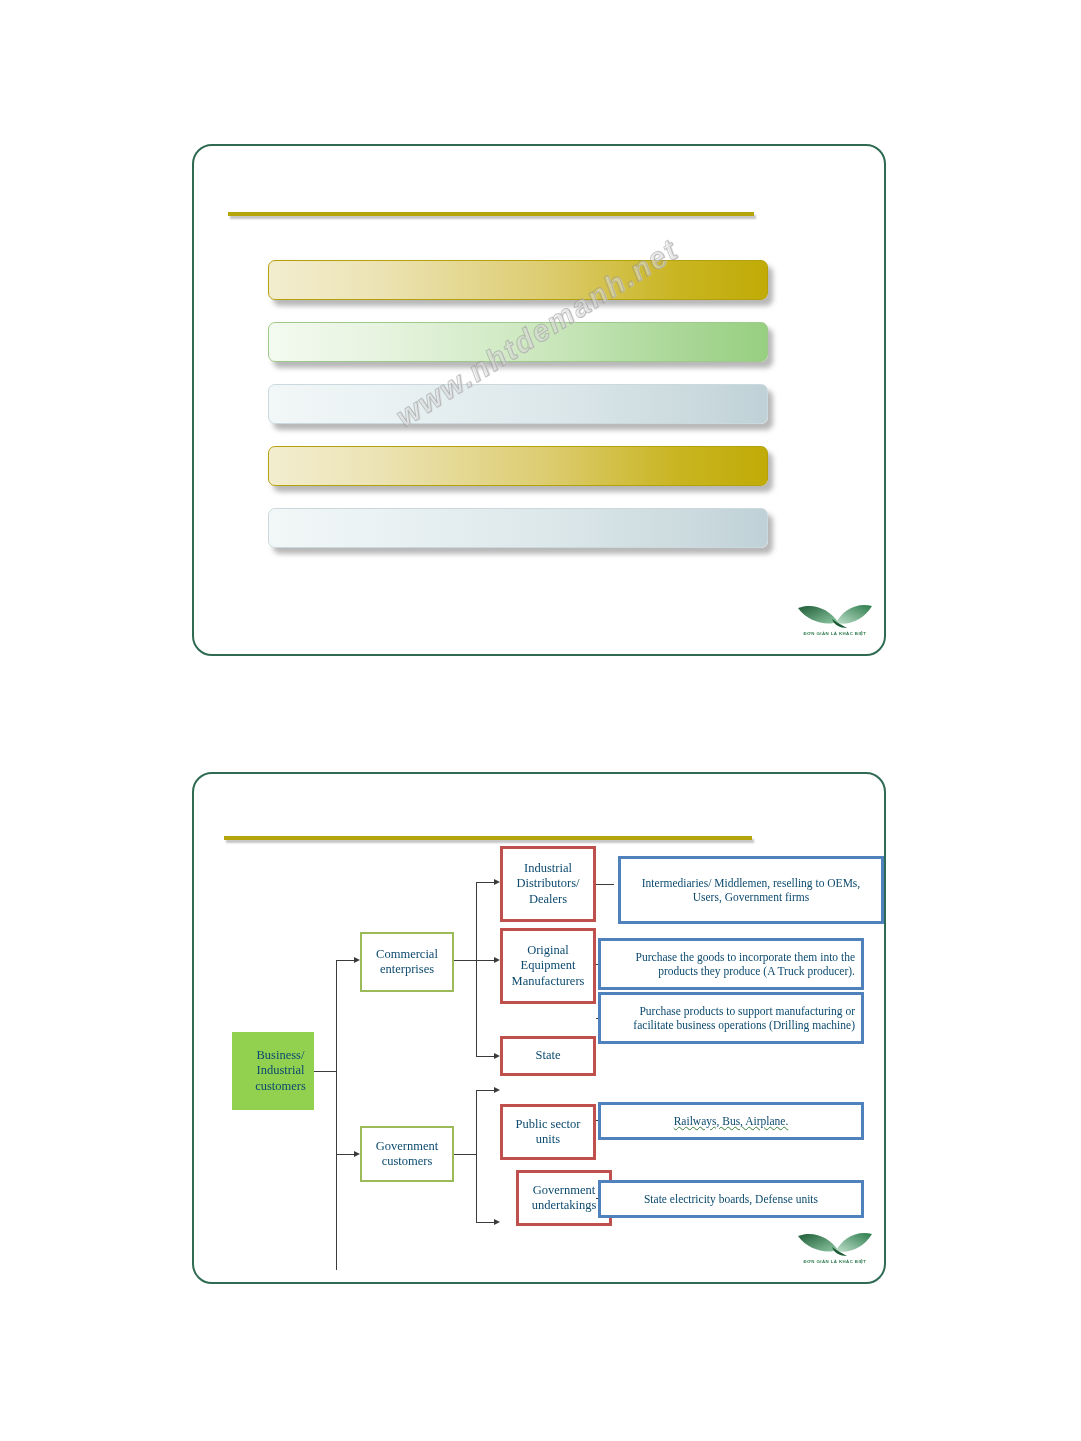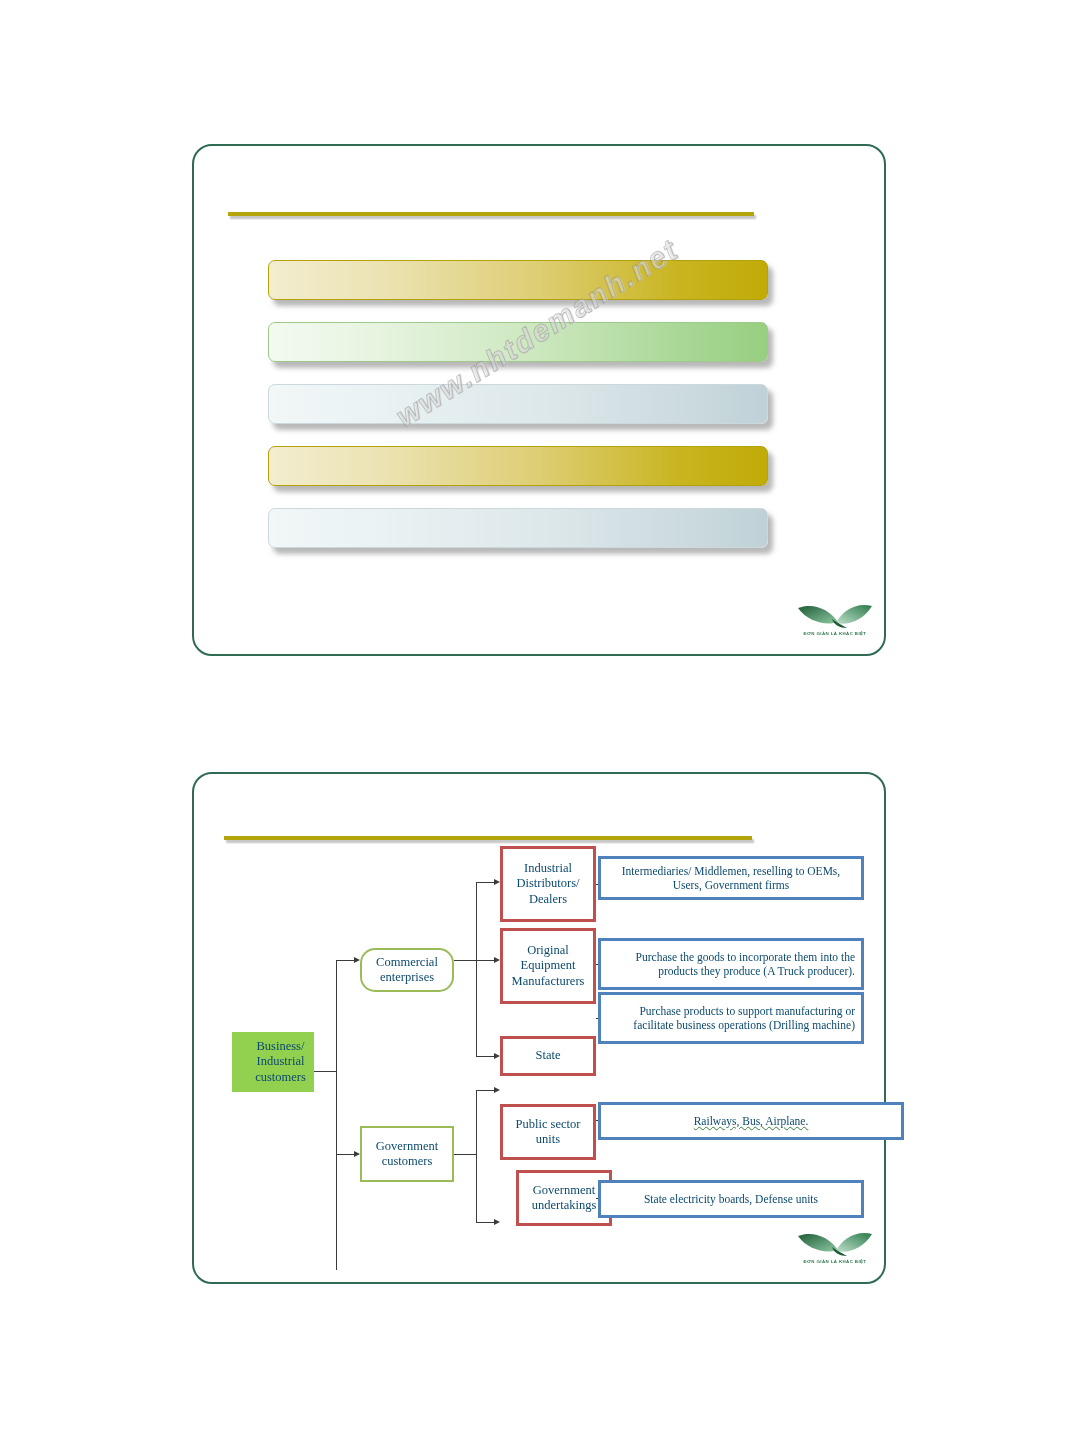--- a/index.html
+++ b/index.html
@@ -198,32 +198,32 @@
     <div class="logo-text">ĐƠN GIẢN LÀ KHÁC BIỆT</div>
   </div>
 </div>
 
 <div class="slide" id="slide-2">
 
   <div class="title-rule"></div>
 
   <div class="diagram">
 
-    <div class="node root" style="left:38px; top:258px; width:82px; height:60px;padding-left:15px;">Business/ Industrial customers</div>
+    <div class="node root" style="left:38px; top:258px; width:82px; height:78px;padding-left:15px;">Business/ Industrial customers</div>
 
     <div class="ln h" style="left:120px; top:297px; width:22px;"></div>
     <div class="ln v" style="left:142px; top:186px; height:310px;"></div>
 
     <div class="ln h" style="left:142px; top:186px; width:18px;"></div>
     <div class="arrow" style="left:160px; top:182.5px;"></div>
 
     <div class="ln h" style="left:142px; top:380px; width:18px;"></div>
     <div class="arrow" style="left:160px; top:376.5px;"></div>
 
-    <div class="node lvl1" style="left:166px; top:174px; width:94px; height:44px;border-radius:15px;">Commercial enterprises</div>
+    <div class="node lvl1" style="left:166px; top:158px; width:94px; height:60px;">Commercial enterprises</div>
 
     <div class="ln h" style="left:260px; top:186px; width:22px;"></div>
     <div class="ln v" style="left:282px; top:108px; height:174px;"></div>
 
     <div class="node lvl1" style="left:166px; top:352px; width:94px; height:56px;">Government customers</div>
 
     <div class="ln h" style="left:260px; top:380px; width:22px;"></div>
     <div class="ln v" style="left:282px; top:316px; height:132px;"></div>
 
     <div class="ln h" style="left:282px; top:108px; width:18px;"></div>
@@ -240,30 +240,30 @@
 
     <div class="ln h" style="left:282px; top:316px; width:18px;"></div>
     <div class="arrow" style="left:300px; top:312.5px;"></div>
     <div class="node lvl2" style="left:306px; top:330px; width:96px; height:56px;">Public sector units</div>
 
     <div class="ln h" style="left:282px; top:448px; width:18px;"></div>
     <div class="arrow" style="left:300px; top:444.5px;"></div>
     <div class="node lvl2" style="left:306px; top:396px; width:96px; height:56px;margin-left:16px;">Government undertakings</div>
 
     <div class="ln h" style="left:402px; top:110px; width:18px;"></div>
-    <div class="node desc" style="left:404px; top:82px; width:266px; height:44px;text-align:center;">Intermediaries/ Middlemen, reselling to OEMs, Users, Government firms</div>
+    <div class="node desc" style="left:424px; top:82px; width:266px; height:68px;text-align:center;">Intermediaries/ Middlemen, reselling to OEMs, Users, Government firms</div>
 
     <div class="ln h" style="left:402px; top:190px; width:18px;"></div>
     <div class="node desc" style="left:404px; top:164px; width:266px; height:52px;text-align:right;">Purchase the goods to incorporate them into the products they produce (A Truck producer).</div>
 
     <div class="ln h" style="left:402px; top:244px; width:18px;"></div>
     <div class="node desc" style="left:404px; top:218px; width:266px; height:52px;text-align:right;">Purchase products to support manufacturing or facilitate business operations (Drilling machine)</div>
 
     <div class="ln h" style="left:402px; top:346px; width:18px;"></div>
-    <div class="node desc" style="left:404px; top:328px; width:306px; height:38px;">
+    <div class="node desc" style="left:404px; top:328px; width:266px; height:38px;">
       <span class="inner spell">Railways, Bus, Airplane.</span>
     </div>
 
     <div class="ln h" style="left:402px; top:424px; width:18px;"></div>
     <div class="node desc" style="left:404px; top:406px; width:266px; height:38px;">State electricity boards, Defense units</div>
 
   </div>
 
   <div class="logo">
     <svg width="86" height="36" viewBox="0 0 86 36">

